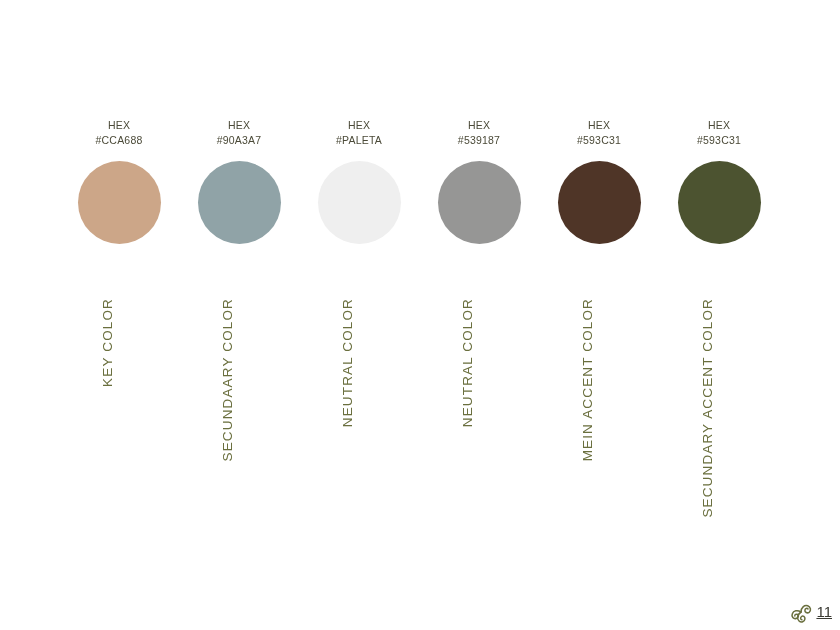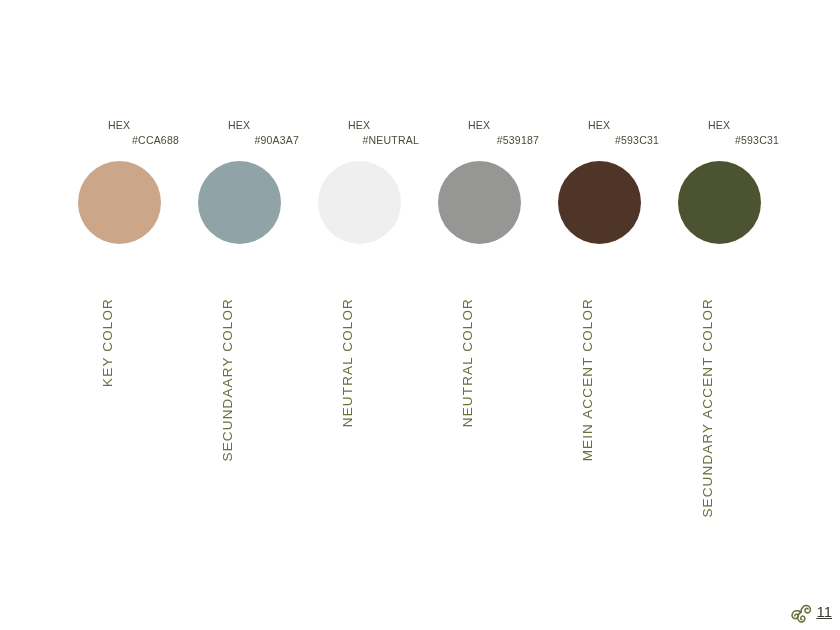--- a/index.html
+++ b/index.html
@@ -61,21 +61,20 @@
     line-height: 15px;
     color: #4b4a38;
     font-family: "Liberation Sans", sans-serif;
     letter-spacing: 0.2px;
   }
   .hex-label .hex-word {
     display: block;
   }
   .hex-label .hex-value {
     display: block;
-    text-align: right;
   }
 
   .swatch-circle {
     position: absolute;
     top: 157px;
     left: 19px;
     width: 83px;
     height: 83px;
     border-radius: 50%;
   }
@@ -150,21 +149,21 @@
       </div>
       <div class="swatch-circle" style="background:#90a3a7;"></div>
       <div class="role-label">
         <span class="role-text">SECUNDAARY COLOR</span>
       </div>
     </div>
 
     <div class="swatch-col" style="left:299px;">
       <div class="hex-label">
         <span class="hex-word">HEX</span>
-        <span class="hex-value">#NEUTRAL</span>
+        <span class="hex-value">#PALETA</span>
       </div>
       <div class="swatch-circle" style="background:#efefef;"></div>
       <div class="role-label">
         <span class="role-text">NEUTRAL  COLOR</span>
       </div>
     </div>
 
     <div class="swatch-col" style="left:419px;">
       <div class="hex-label">
         <span class="hex-word">HEX</span>

